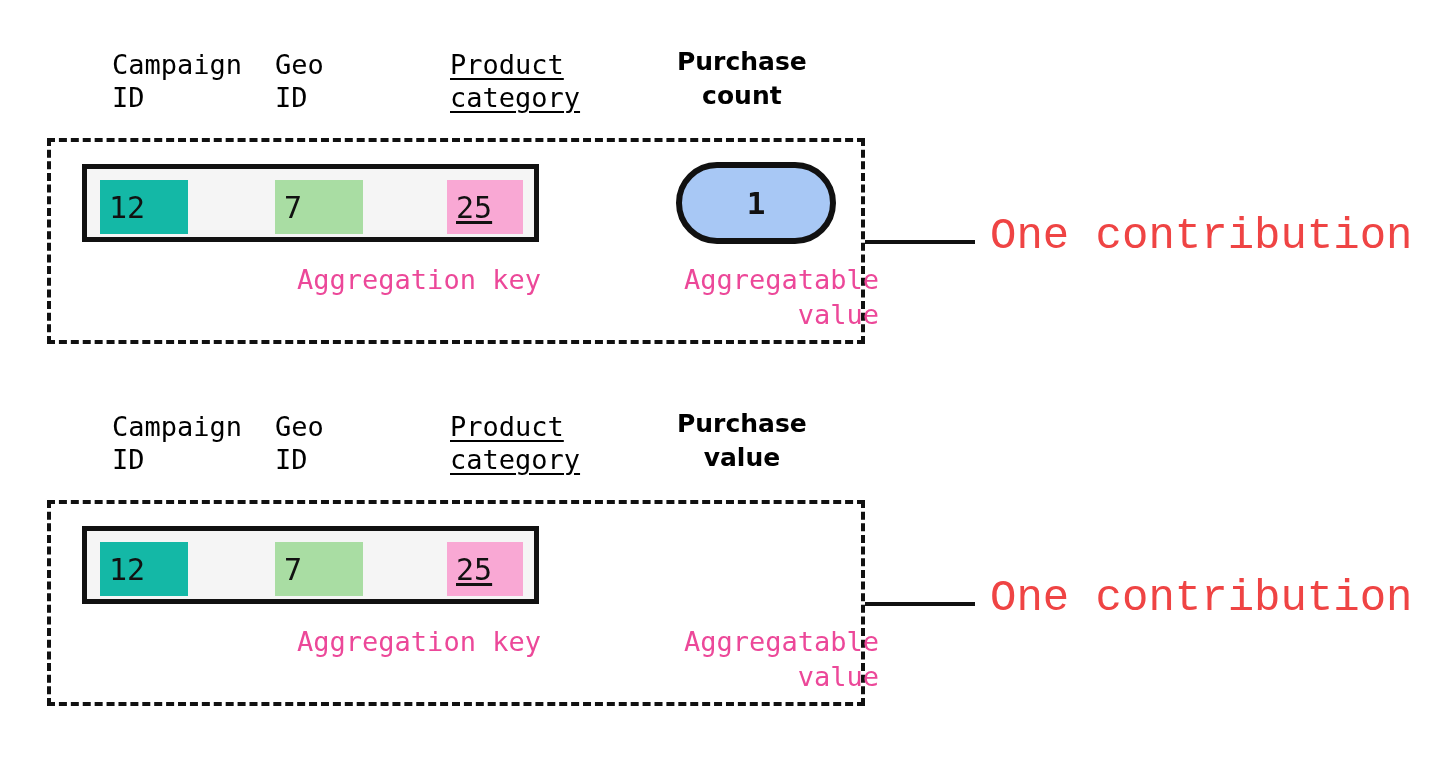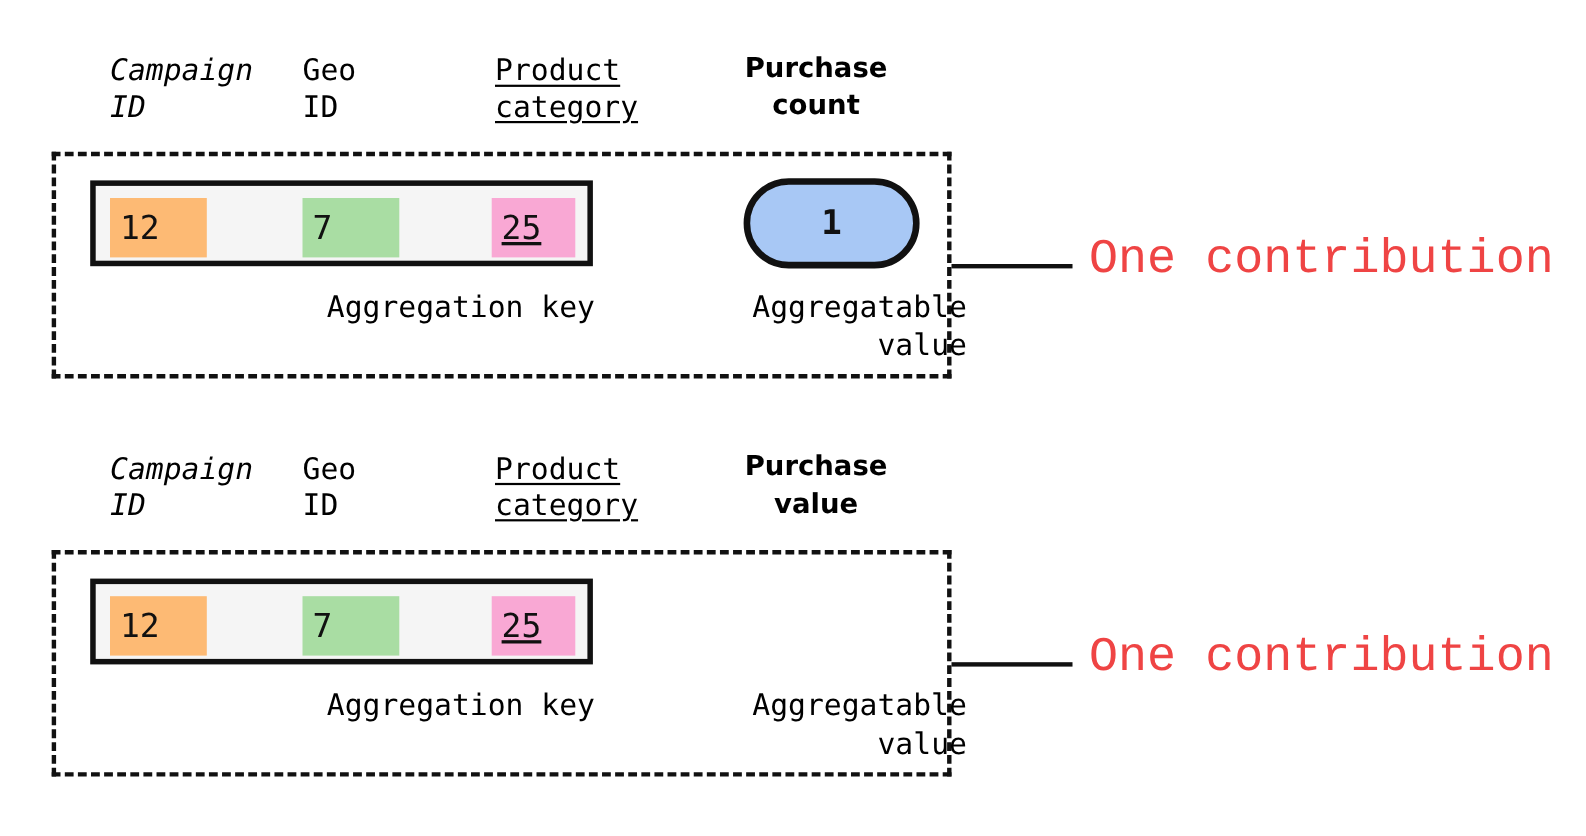--- a/index.html
+++ b/index.html
@@ -31,21 +31,21 @@
   }
   .hdr {
     position: absolute;
     font-family: "DejaVu Sans Mono", monospace;
     font-size: 27px;
     line-height: 33px;
     color: #000000;
     white-space: pre-line;
     letter-spacing: 0px;
   }
-  .hdr-campaign { left: 0px;   top: 0px; font-style: italic; }
+  .hdr-campaign { left: 12px;   top: 0px; }
   .hdr-geo      { left: 175px; top: 0px; }
   .hdr-product  { left: 330px; top: 0px; text-decoration: underline; text-underline-offset: 4px; margin-left: 20px; }
   .hdr-measure {
     position: absolute;
     left: 577px;
     top: -3px;
     font-family: "DejaVu Sans", sans-serif;
     font-weight: bold;
     font-size: 25px;
     line-height: 34px;
@@ -81,21 +81,21 @@
     top: 11px;
     height: 54px;
     display: flex;
     align-items: center;
     font-family: "DejaVu Sans Mono", monospace;
     font-size: 30px;
     color: #111111;
     padding-left: 9px;
     box-sizing: border-box;
   }
-  .cell-campaign { left: 13px;  width: 88px;  background: #fdba74; }
+  .cell-campaign { left: 13px;  width: 88px;  background: #14b8a6; }
   .cell-geo      { left: 188px; width: 88px;  background: #a9dda3; }
   .cell-product  { left: 360px; width: 76px;  background: #f9a8d4; }
   .cell-product .cellval { text-decoration: underline; text-underline-offset: 3px; }
 
   
   .pill {
     position: absolute;
     left: 625px;
     top: 20px;
     width: 160px;
@@ -112,21 +112,21 @@
     font-size: 31px;
     color: #111111;
   }
 
   
   .ann {
     position: absolute;
     font-family: "DejaVu Sans Mono", monospace;
     font-size: 27px;
     line-height: 35px;
-    color: #000000;
+    color: #ec4899;
     white-space: pre-line;
   }
   .ann-key   { left: 198px; top: 120px; width: 340px; text-align: center; }
   .ann-value { left: 548px; top: 120px; width: 280px; text-align: right; }
 
   
   .connector {
     position: absolute;
     height: 4px;
     background: #111111;

